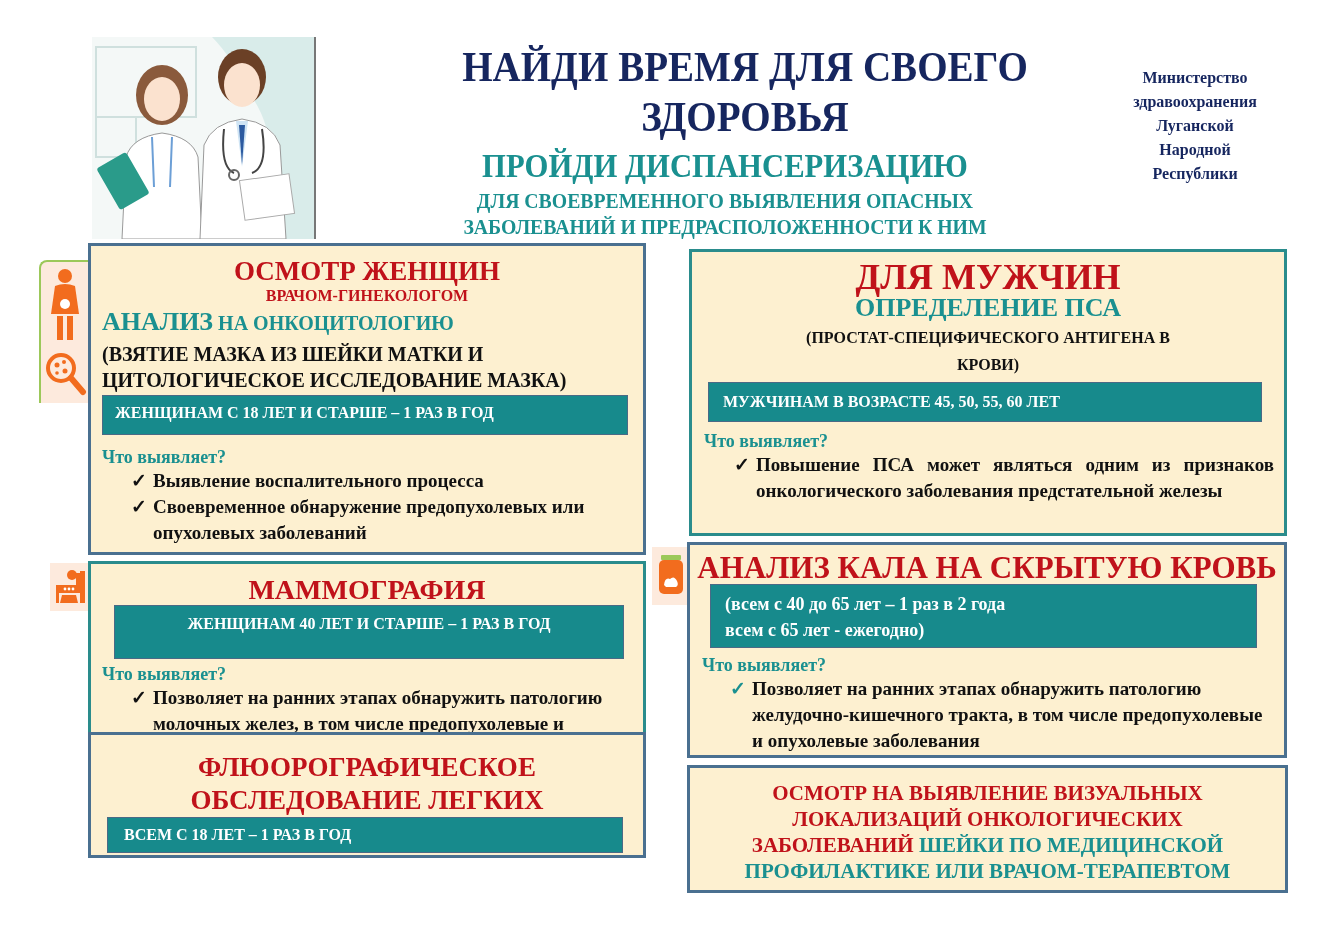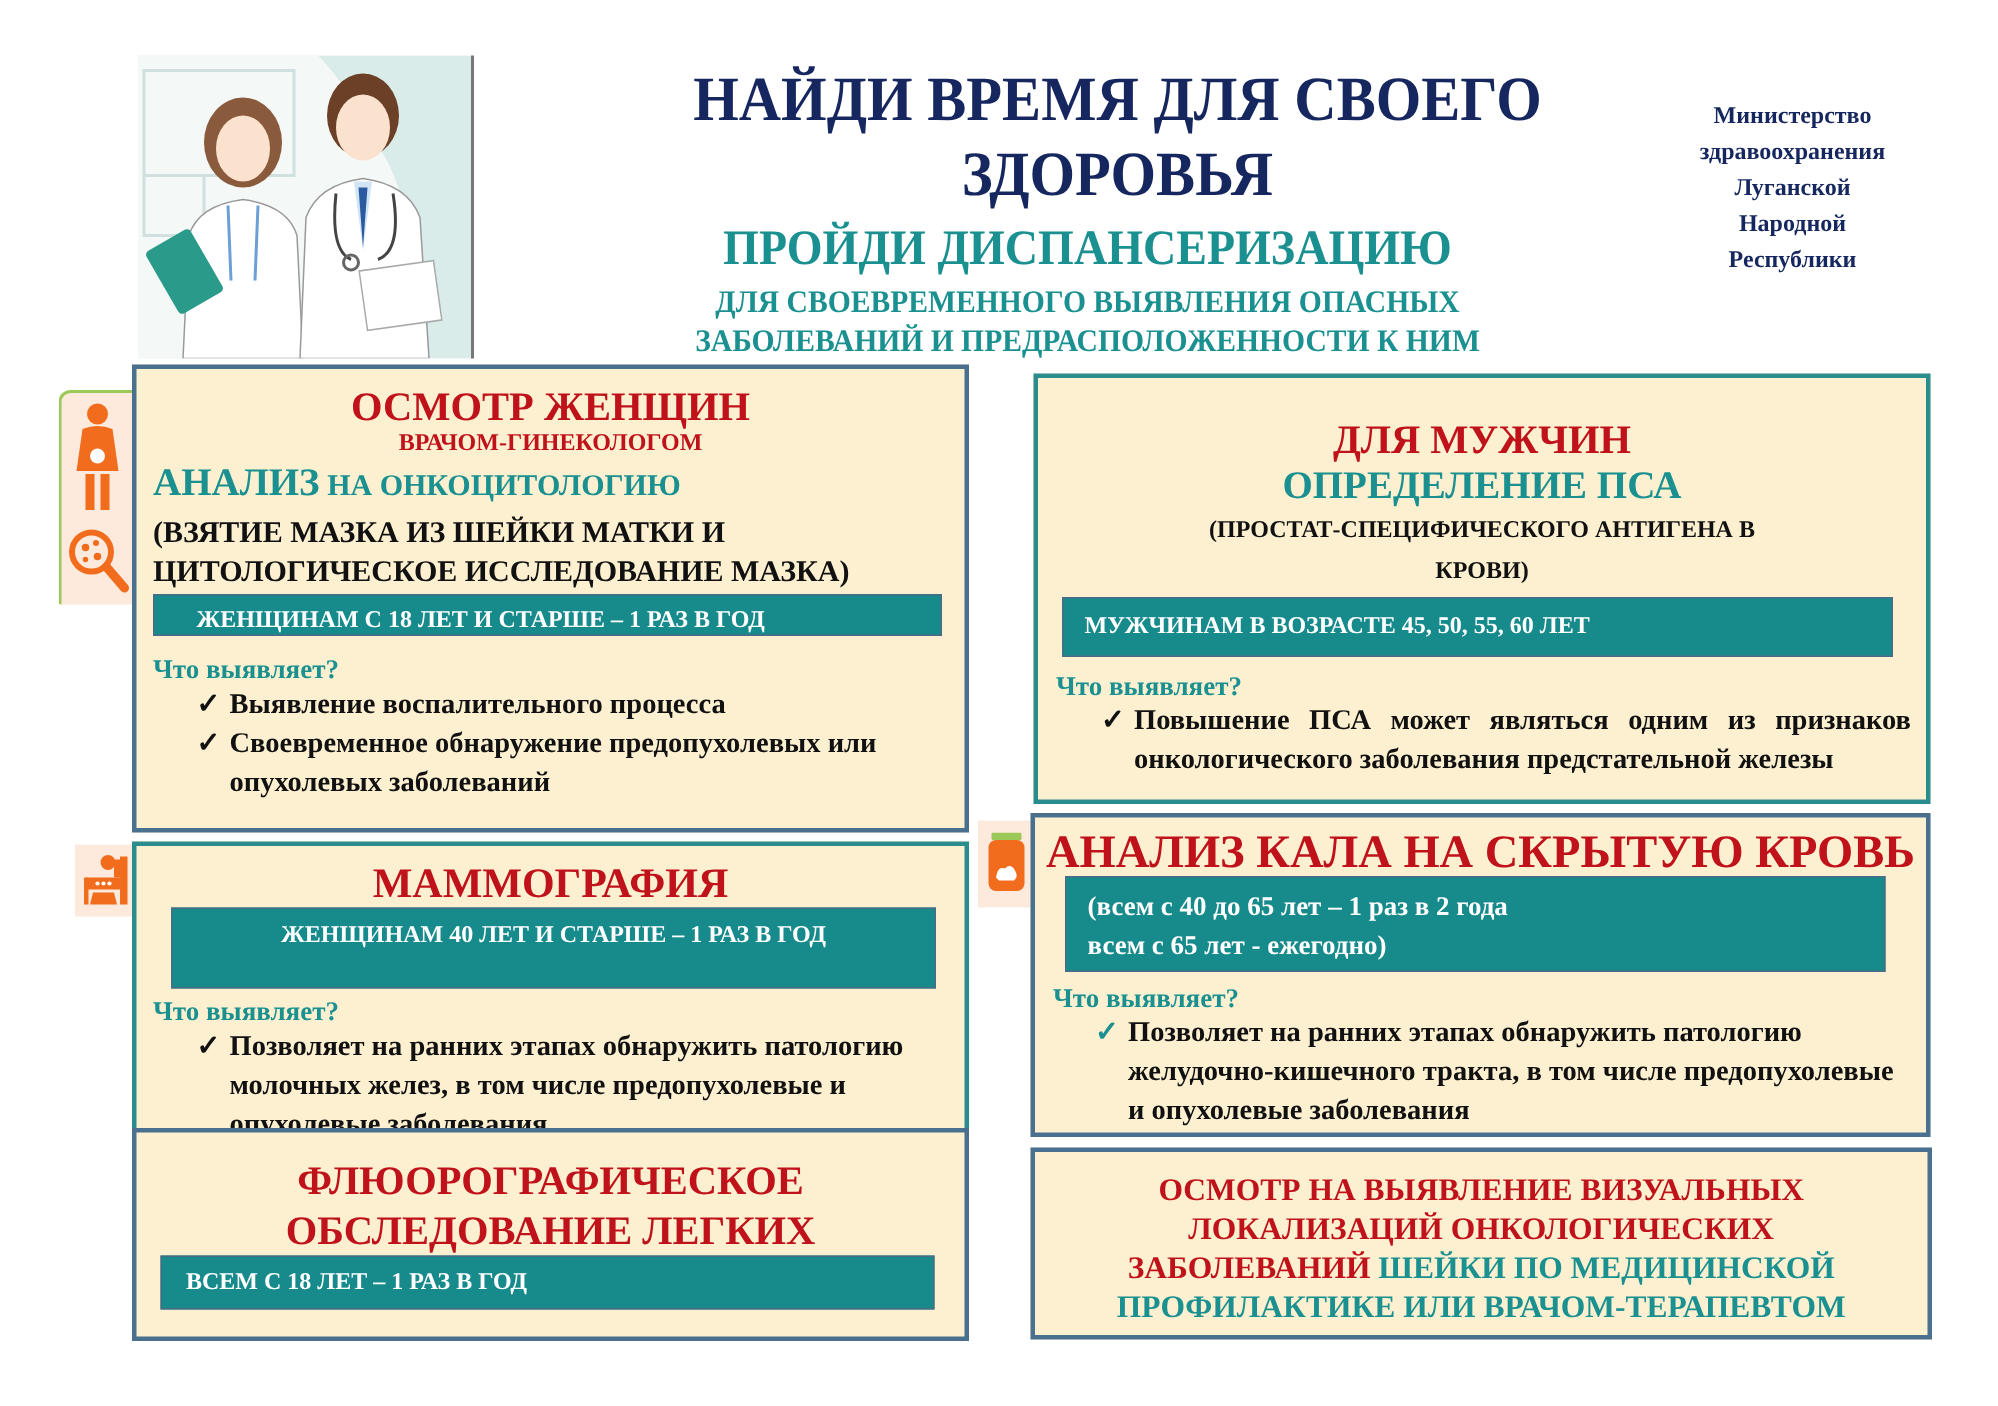--- a/index.html
+++ b/index.html
@@ -104,36 +104,36 @@
 <div class="abs box" style="left:88px; top:243px; width:558px; height:312px;">
   <div class="center red" style="font-size:27px; line-height:30px; margin-top:10px;">ОСМОТР ЖЕНЩИН</div>
   <div class="center red" style="font-size:16px; line-height:20px;">ВРАЧОМ-ГИНЕКОЛОГОМ</div>
   <div class="teal-t" style="margin-left:11px; line-height:32px;">
     <span style="font-size:26px;">АНАЛИЗ</span><span style="font-size:20px;"> НА ОНКОЦИТОЛОГИЮ</span>
   </div>
   <div class="black" style="margin-left:11px; font-size:20px; line-height:26px;">
     <div>(ВЗЯТИЕ МАЗКА ИЗ ШЕЙКИ МАТКИ И</div>
     <div>ЦИТОЛОГИЧЕСКОЕ ИССЛЕДОВАНИЕ МАЗКА)</div>
   </div>
-  <div class="band" style="margin:2px 15px 0 11px; height:28px; padding-left:28px; font-size:16px; line-height:34px;">ЖЕНЩИНАМ С 18 ЛЕТ И СТАРШЕ – 1 РАЗ В ГОД</div>
+  <div class="band" style="margin:2px 15px 0 11px; height:40px; padding-left:12px; font-size:16px; line-height:34px;">ЖЕНЩИНАМ С 18 ЛЕТ И СТАРШЕ – 1 РАЗ В ГОД</div>
   <div class="teal-t" style="margin:11px 0 0 11px; font-size:18px; line-height:22px;">Что выявляет?</div>
   <div class="black" style="margin-left:40px; margin-right:12px; font-size:19px; line-height:26px;">
     <div class="bullet">
         <span class="check">✓</span>
         <span class="txt">Выявление воспалительного процесса</span>
       </div>
     <div class="bullet">
         <span class="check">✓</span>
         <span class="txt">Своевременное обнаружение предопухолевых или опухолевых заболеваний</span>
       </div>
   </div>
 </div>
 
 <div class="abs box teal" style="left:689px; top:249px; width:598px; height:287px;">
-  <div class="center red" style="font-size:27px; line-height:30px; margin-top:26px;text-align:center;">ДЛЯ МУЖЧИН</div>
+  <div class="center red" style="font-size:36px; line-height:30px; margin-top:10px;text-align:center;">ДЛЯ МУЖЧИН</div>
   <div class="center teal-t" style="font-size:26px; line-height:32px;">ОПРЕДЕЛЕНИЕ ПСА</div>
   <div class="center black" style="font-size:16px; line-height:27px;">
     <div>(ПРОСТАТ-СПЕЦИФИЧЕСКОГО АНТИГЕНА В</div>
     <div>КРОВИ)</div>
   </div>
   <div class="band" style="margin:4px 22px 0 16px; height:40px; padding-left:14px; font-size:16px; line-height:38px;">МУЖЧИНАМ В ВОЗРАСТЕ 45, 50, 55, 60 ЛЕТ</div>
   <div class="teal-t" style="margin:8px 0 0 12px; font-size:18px; line-height:22px;">Что выявляет?</div>
   <div class="black" style="margin-left:42px; margin-right:10px; font-size:19px; line-height:26px;">
     <div class="bullet">
         <span class="check">✓</span>
@@ -184,21 +184,21 @@
   </div>
   <div class="teal-t" style="margin:6px 0 0 12px; font-size:18px; line-height:22px;">Что выявляет?</div>
   <div class="black" style="margin-left:40px; margin-right:12px; font-size:19px; line-height:26px;">
     <div class="bullet">
         <span class="check teal-t">✓</span>
         <span class="txt">Позволяет на ранних этапах обнаружить патологию желудочно-кишечного тракта, в том числе предопухолевые и опухолевые заболевания</span>
       </div>
   </div>
 </div>
 
-<div class="abs box" style="left:88px; top:752px; width:558px; height:142px;">
+<div class="abs box" style="left:88px; top:732px; width:558px; height:126px;">
   <div class="center red" style="font-size:27px; line-height:33px; margin-top:16px;">
     <div>ФЛЮОРОГРАФИЧЕСКОЕ</div>
     <div>ОБСЛЕДОВАНИЕ ЛЕГКИХ</div>
   </div>
   <div class="band" style="margin:0 20px 0 16px; height:36px; padding-left:16px; font-size:16px; line-height:34px;">ВСЕМ С 18 ЛЕТ – 1 РАЗ В ГОД</div>
 </div>
 
 <div class="abs box" style="left:687px; top:765px; width:601px; height:128px;">
   <div class="center" style="font-size:21px; line-height:26px; margin-top:12px;">
     <div class="red">ОСМОТР НА ВЫЯВЛЕНИЕ ВИЗУАЛЬНЫХ</div>

